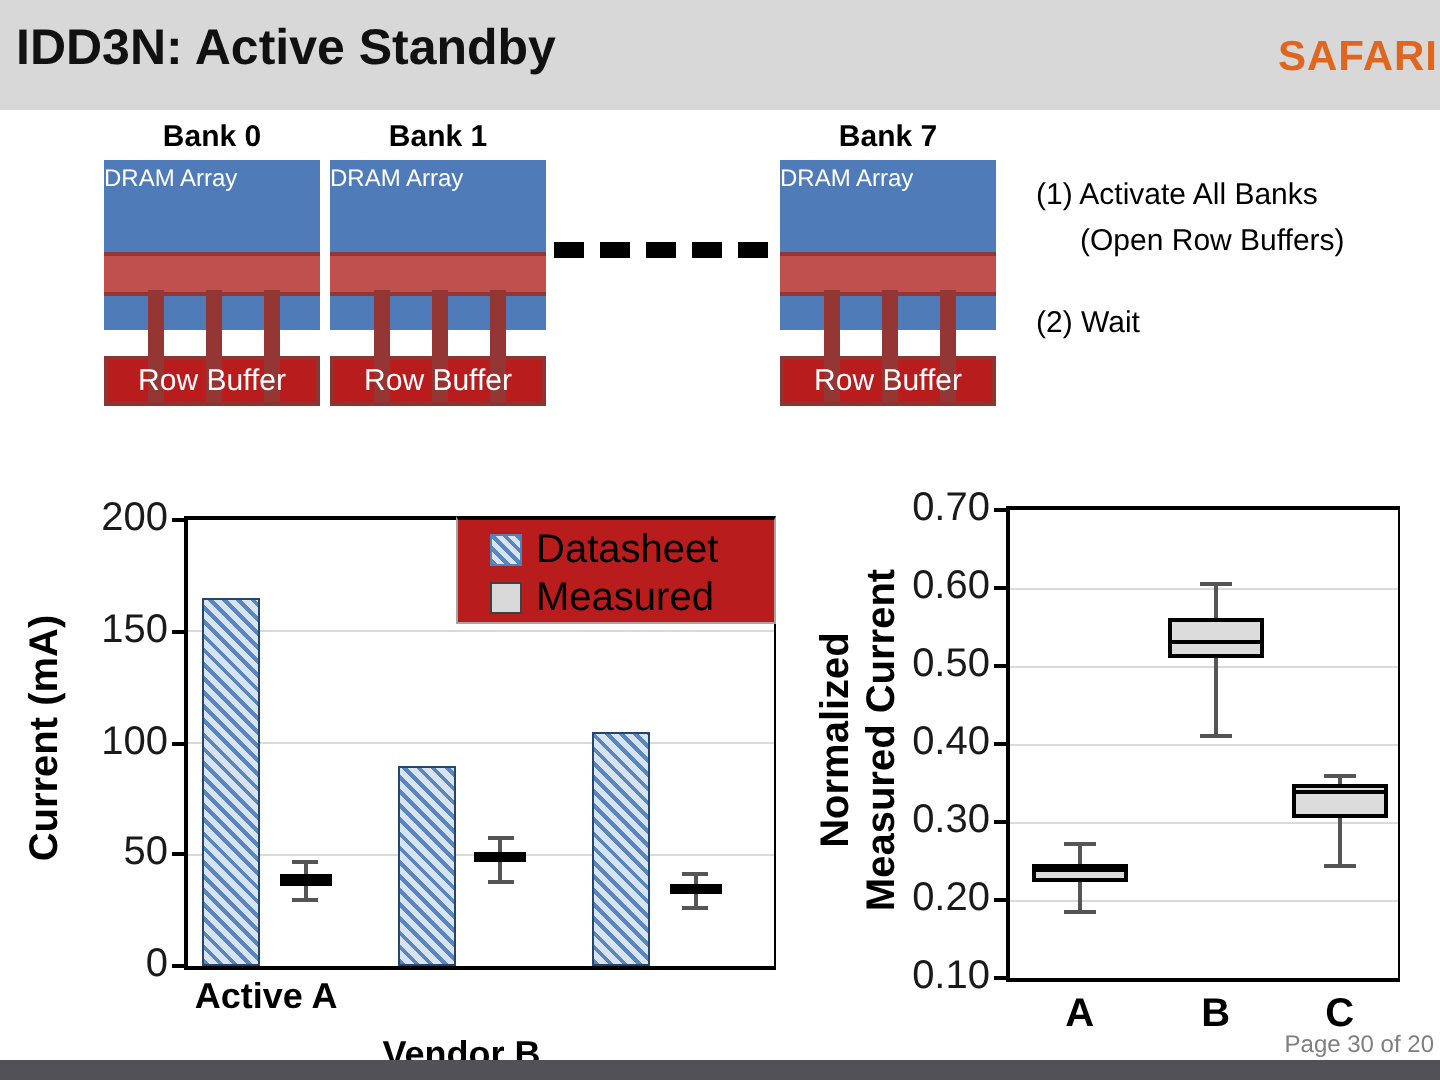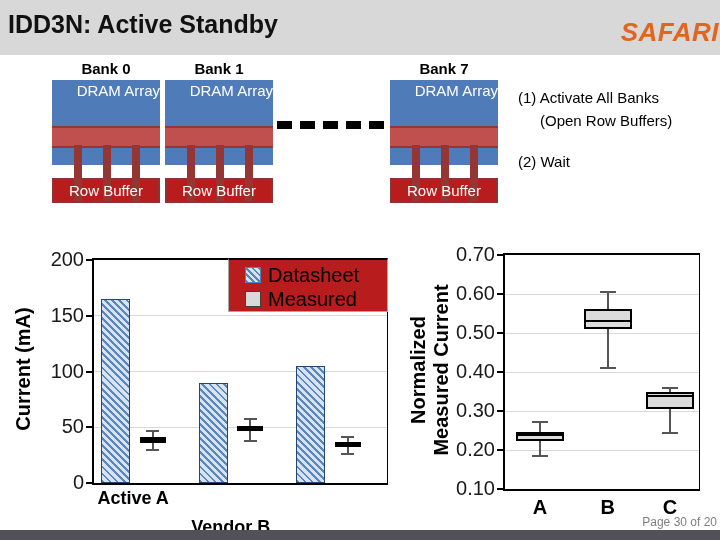--- a/index.html
+++ b/index.html
@@ -2,29 +2,29 @@
 <html><head>
 <meta charset="utf-8">
 <style>
   html,body{margin:0;padding:0;background:#fff;}
   .slide{position:relative;width:720px;height:540px;background:#ffffff;overflow:hidden;
          font-family:"Liberation Sans",sans-serif;color:#000;}
 
   
   .titlebar{position:absolute;left:0;top:0;width:720px;height:55px;background:#d8d8d8;}
   .slide-title{margin:0;padding:10px 0 0 8px;font-size:25px;font-weight:bold;color:#111;}
-  .logo{position:absolute;right:1px;top:17px;font-size:26px;font-weight:bold;font-style:italic;
+  .logo{position:absolute;right:1px;top:17px;font-size:21px;font-weight:bold;
         color:#e0661f;letter-spacing:.5px;}
 
   
   .bank{position:absolute;top:60px;width:108px;}
   .bank-0{left:52px}.bank-1{left:165px}.bank-7{left:390px}
   .bank-label{height:20px;font-size:15px;font-weight:bold;text-align:center;}
   .dram{position:relative;height:85px;background:#4f7cb8;}
-  .dram-label{color:#fff;font-size:15px;text-align:right;padding-top:2px;}
+  .dram-label{color:#fff;font-size:12px;text-align:left;padding-top:2px;}
   .open-row{position:absolute;left:0;right:0;top:46px;height:18px;background:#c0504d;
             border-top:2px solid #943634;border-bottom:2px solid #943634;}
   .rowbuf{position:relative;margin-top:13px;height:25px;background:#b91c1c;
           border:2px solid #8c3431;box-sizing:border-box;text-align:center;}
   .rowbuf span{position:relative;z-index:3;color:#fff;font-size:15px;line-height:21px;}
   .vbar{position:absolute;top:85px;width:8px;height:56px;background:#943634;z-index:2;}
   .vb1{left:22px}.vb2{left:51px}.vb3{left:80px}
 
   .dash-line{position:absolute;left:277px;top:121px;width:111px;height:8px;
              background:repeating-linear-gradient(90deg,#000 0 15px,transparent 15px 23px);}

